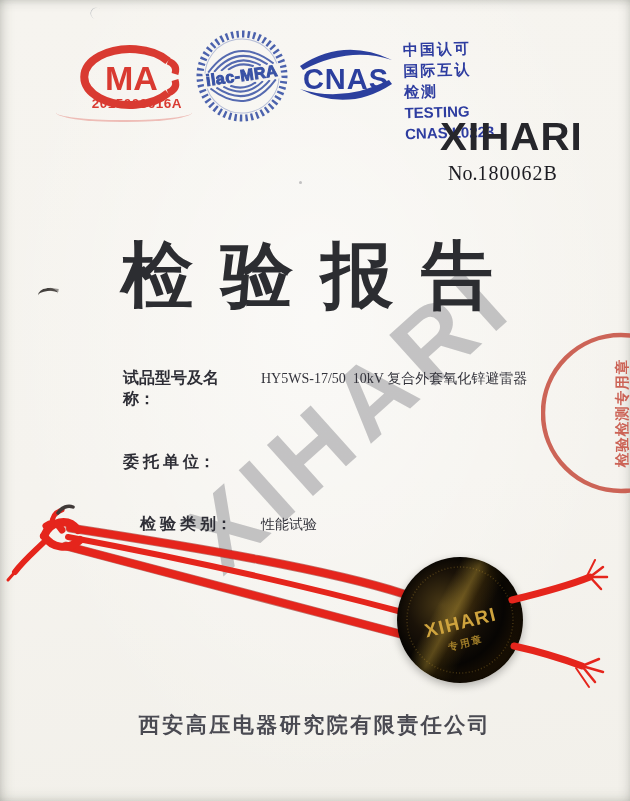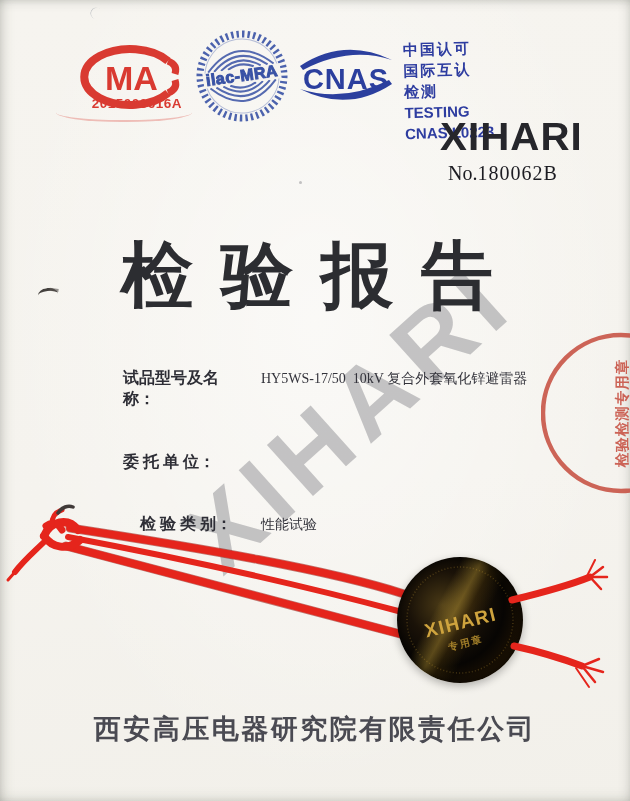--- a/index.html
+++ b/index.html
@@ -45,21 +45,21 @@
   .title{position:absolute;left:0;right:0;top:228px;z-index:5;text-align:center;
     font-family:"Liberation Sans",sans-serif;font-weight:900;font-size:72px;
     letter-spacing:28px;padding-left:12px;color:#2c2d31;}
   .field{position:absolute;left:123px;z-index:5;display:flex;align-items:baseline;
     font-size:16px;color:#2e2e36;gap:12px;}
   .field .flabel{font-weight:700;width:126px;flex:0 0 auto;}
   .field .fvalue{font-size:14px;color:#33333b;white-space:pre;}
   .f1{top:368px;} .f2{top:452px;} .f3{top:514px;text-align:center;}
   
   .footer{position:absolute;left:0;right:0;top:711px;z-index:5;text-align:center;
-    font-family:"Liberation Sans",sans-serif;font-weight:600;font-size:27px;
+    font-family:"Liberation Sans",sans-serif;font-weight:600;font-size:21px;
     letter-spacing:2.5px;color:#4a4a52;}
   
   .red-stamp-clip{position:absolute;left:541px;top:330px;width:89px;height:170px;
     overflow:hidden;z-index:8;}
   .red-stamp-clip svg{position:absolute;left:-10px;top:-7px;}
   
   .strings{position:absolute;left:0;top:0;z-index:30;pointer-events:none;}
   .frays{position:absolute;left:0;top:0;z-index:35;pointer-events:none;}
   .wax{position:absolute;left:397px;top:557px;width:126px;height:126px;z-index:32;
     border-radius:50%;

